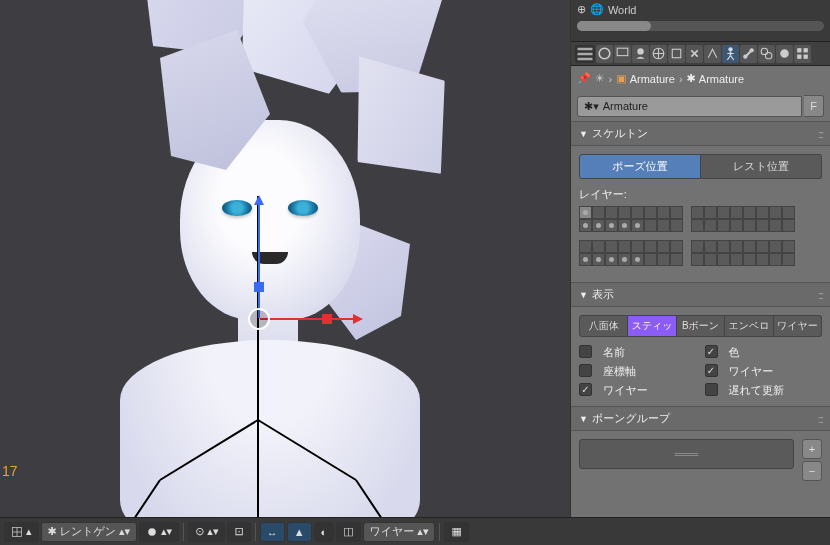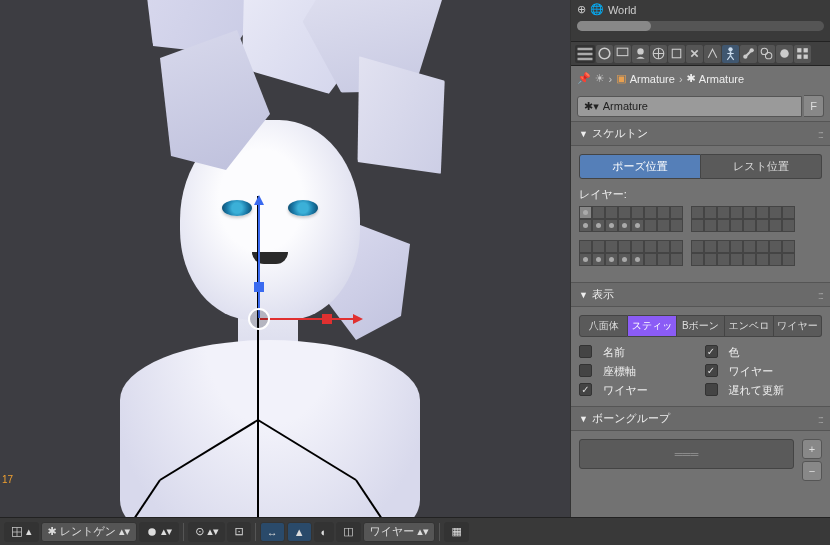--- a/index.html
+++ b/index.html
@@ -24,21 +24,21 @@
 .body { position: absolute; left: 100px; top: 420px; width: 300px; height: 200px; background: radial-gradient(ellipse at 50% 0,#f2f2fa 30%,#d8d9ec 80%); border-radius: 50% 50% 20% 20% / 30% 30% 20% 20%; }
 .bones { position: absolute; left: 0; top: 0; pointer-events: none; }
 .haircurl { position: absolute; left: 300px; top: 300px; width: 90px; height: 120px; background: linear-gradient(140deg,#dcdcf0,#c0c2de); clip-path: polygon(30% 0,100% 20%,90% 80%,40% 100%,0 60%); }
 .gizmo-z { position: absolute; left: 258px; top: 198px; width: 2px; height: 120px; background: #3a6af0; }
 .gizmo-z::after { content:''; position: absolute; left: -4px; top: -8px; border: 5px solid transparent; border-bottom: 10px solid #3a6af0; }
 .gizmo-zh { position: absolute; left: 254px; top: 282px; width: 10px; height: 10px; background: #3a6af0; }
 .gizmo-x { position: absolute; left: 260px; top: 318px; width: 100px; height: 2px; background: #e03030; }
 .gizmo-x::after { content:''; position: absolute; right: -8px; top: -4px; border: 5px solid transparent; border-left: 10px solid #e03030; }
 .gizmo-xh { position: absolute; left: 322px; top: 314px; width: 10px; height: 10px; background: #e03030; }
 .gizmo-c { position: absolute; left: 248px; top: 308px; width: 22px; height: 22px; border: 2px solid #fff; border-radius: 50%; background: rgba(0,0,0,.2); }
-.vplabel { position: absolute; left: 2px; bottom: 32px; color: #f0a030; font-size: 10px; }
+.vplabel { position: absolute; left: 2px; bottom: 38px; color: #f0a030; font-size: 14px; }
 .vpfooter { height: 28px; background: #393939; border-top: 1px solid #222; display: flex; align-items: center; padding: 0 4px; gap: 2px; }
 .hdrbtn { background: #555; border: 1px solid #333; border-radius: 3px; padding: 2px 6px; color: #ddd; display: inline-flex; align-items: center; gap: 3px; height: 20px; }
 .hdrbtn.dark { background: #333; }
 .hdrbtn svg { width: 12px; height: 12px; }
 .vsep { width: 1px; height: 18px; background: #555; margin: 0 2px; }
 .sidepanel { width: 260px; background: #727272; display: flex; flex-direction: column; overflow: hidden; border-left: 1px solid #333; }
 .outliner { height: 42px; background: #3a3a3a; border-bottom: 1px solid #222; padding: 2px 6px; }
 .outl-row { display: flex; align-items: center; gap: 4px; color: #ccc; padding: 1px 0; }
 .outl-scroll { height: 10px; background: #555; margin-top: 4px; border-radius: 5px; position: relative; }
 .outl-thumb { position: absolute; left: 0; top: 0; width: 30%; height: 100%; background: #888; border-radius: 5px; }

